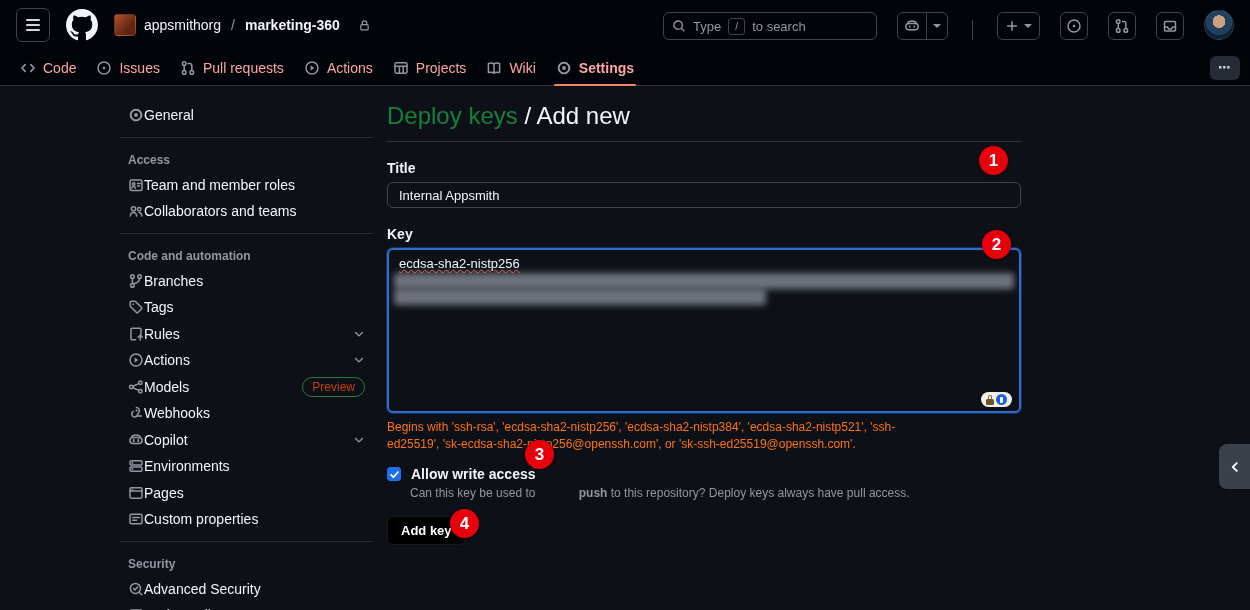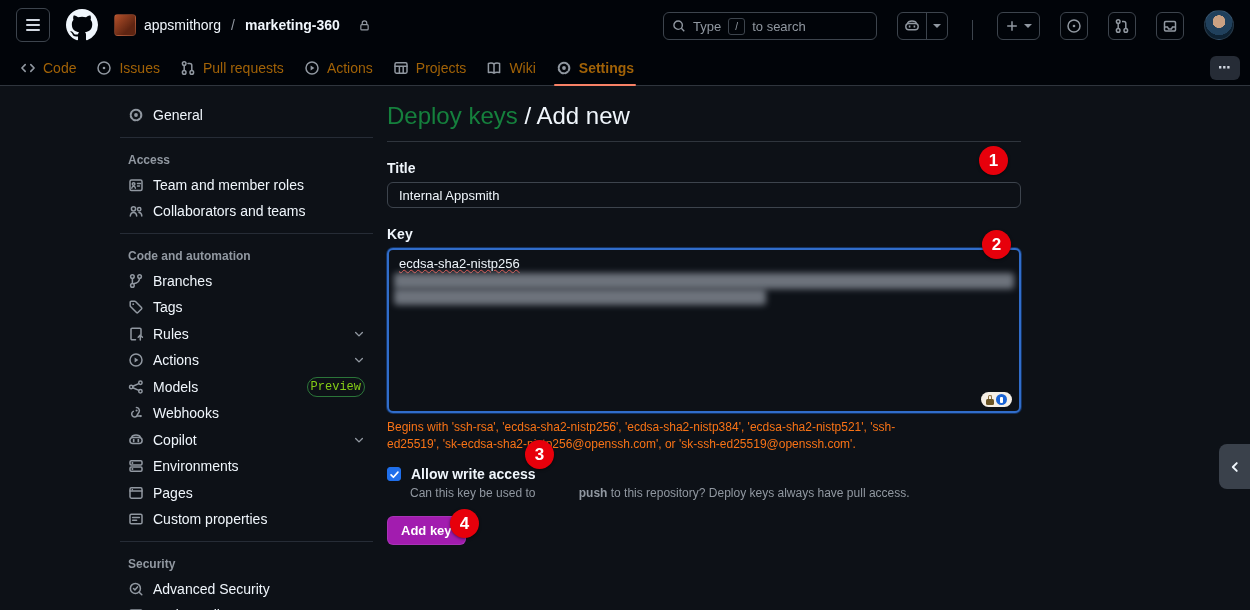--- a/index.html
+++ b/index.html
@@ -27,33 +27,33 @@
   .hbtn{height:28px;min-width:28px;border:1px solid #3d444d;border-radius:6px;display:flex;align-items:center;justify-content:center;cursor:pointer;background:transparent;box-sizing:border-box;}
   .split{padding:0;}
   .split .part{height:100%;display:flex;align-items:center;justify-content:center;padding:0 6px;}
   .split .part+.part{border-left:1px solid #3d444d;}
   .caret{width:0;height:0;border-left:4px solid transparent;border-right:4px solid transparent;border-top:4px solid #9198a1;}
   .vdiv{width:1px;height:20px;background:#3d444d;margin:0 4px;}
   .user-avatar{width:28px;height:28px;border-radius:50%;cursor:pointer;border:1px solid rgba(255,255,255,.1);
     background:radial-gradient(circle at 50% 38%,#caa183 0 28%,#20405c 29% 60%,#0e2233 61%);}
   
   .reponav{height:36px;background:#010409;border-bottom:1px solid #2f353d;display:flex;align-items:stretch;padding:0 10px;box-sizing:border-box;}
-  .tab{display:flex;align-items:center;gap:7px;padding:0 10px;font-size:14px;color:#a16207;position:relative;cursor:pointer;white-space:nowrap;}
+  .tab{display:flex;align-items:center;gap:7px;padding:0 10px;font-size:14px;color:#fca5a5;position:relative;cursor:pointer;white-space:nowrap;}
   .tab.active .lbl{font-weight:600;}
   .tab.active::after{content:'';position:absolute;left:8px;right:8px;bottom:-1px;height:2px;border-radius:3px;background:#f78166;}
   .nav-overflow{margin-left:auto;align-self:center;width:30px;height:24px;border-radius:6px;background:#262c36;color:#d1d7e0;display:flex;align-items:center;justify-content:center;font-weight:700;letter-spacing:1px;font-size:13px;cursor:pointer;}
   
   .content{display:flex;padding:16px 0 0 120px;box-sizing:border-box;}
   .sidebar{width:253px;flex:none;}
-  .sb-item{height:26.5px;display:flex;align-items:center;gap:9px;padding:0 8px;font-size:14px;border-radius:6px;cursor:pointer;box-sizing:border-box;}
+  .sb-item{height:26.5px;display:flex;align-items:center;padding:0 8px;font-size:14px;border-radius:6px;cursor:pointer;box-sizing:border-box;}
   .sb-item .lbl{white-space:nowrap;}
   .sb-item .tail{margin-left:auto;display:flex;align-items:center;}
   .sb-header{font-size:12px;font-weight:700;color:#9198a1;padding:7px 8px 5px;}
   .sb-divider{border:0;border-top:1px solid #262c36;margin:8px 0;}
-  .preview-pill{font-size:12px;color:#84cc16;border:1px solid rgba(63,185,80,.6);border-radius:999px;padding:1px 3px;line-height:16px;font-family:Liberation Mono, monospace;}
+  .preview-pill{font-size:12px;color:#c2410c;border:1px solid rgba(63,185,80,.6);border-radius:999px;padding:1px 9px;line-height:16px;}
   
   .main{width:634px;margin-left:14px;}
   .breadcrumb{font-size:24px;font-weight:400;line-height:28px;}
   .breadcrumb .link{color:#15803d;cursor:pointer;text-decoration:none;}
   .breadcrumb .cur{color:#f0f6fc;}
   .main-divider{border:0;border-top:1px solid #2f353d;margin:11px 0 0;}
   .field-label{font-weight:700;font-size:14px;margin-top:17px;line-height:18px;}
   .text-input{margin-top:5px;height:24px;border:1px solid #3d444d;border-radius:6px;background:#0d1117;display:flex;align-items:center;padding:0 11px;font-size:13px;color:#f0f6fc;cursor:text;}
   .key-area{margin-top:5px;height:151px;border:2px solid #316dca;border-radius:6px;background:#0d1117;position:relative;padding:5px 10px;cursor:text;box-shadow:0 0 0 1px rgba(31,111,235,.35);}
   .key-line1{font-size:13px;line-height:17px;width:max-content;text-decoration:underline;text-decoration-style:wavy;text-decoration-color:#f85149;text-decoration-thickness:1px;}
@@ -65,21 +65,21 @@
   .ext-lock::before{content:'';position:absolute;left:1.5px;top:0;width:4px;height:5px;border:1.3px solid #8a6d3b;border-bottom:0;border-radius:3px 3px 0 0;box-sizing:border-box;}
   .ext-lock::after{content:'';position:absolute;left:0;top:4px;width:8px;height:5.5px;background:#6b5526;border-radius:1.5px;}
   .ext-1p{width:11px;height:11px;border-radius:50%;background:#1a63d4;position:relative;}
   .ext-1p::after{content:'';position:absolute;left:4.2px;top:2.5px;width:2.4px;height:6px;background:#fff;border-radius:1px;}
   .key-hint{margin-top:6px;font-size:12px;line-height:17px;color:#f97316;max-width:530px;}
   .write-row{margin-top:13px;display:flex;align-items:center;gap:10px;}
   .checkbox{width:14px;height:14px;border-radius:3px;background:#1f6feb;border:1px solid #1f6feb;display:flex;align-items:center;justify-content:center;cursor:pointer;box-sizing:border-box;}
   .write-label{font-weight:700;font-size:14px;cursor:pointer;}
   .write-help{margin:4px 0 0 23px;font-size:12px;color:#9198a1;line-height:15px;}
   .write-help b{color:#9198a1;margin-left:40px;}
-  .add-btn{margin-top:15px;display:inline-flex;align-items:center;background:#a21caf;border:1px solid rgba(240,246,252,.1);border-radius:6px;color:#ffffff;font-size:13px;font-weight:600;padding:6px 13px;cursor:pointer;font-family:inherit;}
+  .add-btn{margin-top:15px;display:inline-flex;align-items:center;background:#000000;border:1px solid rgba(240,246,252,.1);border-radius:6px;color:#ffffff;font-size:13px;font-weight:600;padding:6px 13px;cursor:pointer;font-family:inherit;}
   
   .annotation{position:absolute;width:29px;height:29px;border-radius:50%;background:#e7000b;color:#fff;font-size:17px;font-weight:700;display:flex;align-items:center;justify-content:center;z-index:20;box-shadow:0 1px 3px rgba(0,0,0,.5);}
   #ann1{left:979px;top:146px;}
   #ann2{left:982px;top:230px;}
   #ann3{left:525px;top:440px;}
   #ann4{left:450px;top:509px;}
   .side-toggle{position:absolute;right:0;top:444px;width:31px;height:45px;background:#3a414b;border-radius:8px 0 0 8px;display:flex;align-items:center;justify-content:center;cursor:pointer;z-index:15;}
 </style>
 </head>
 <body>

